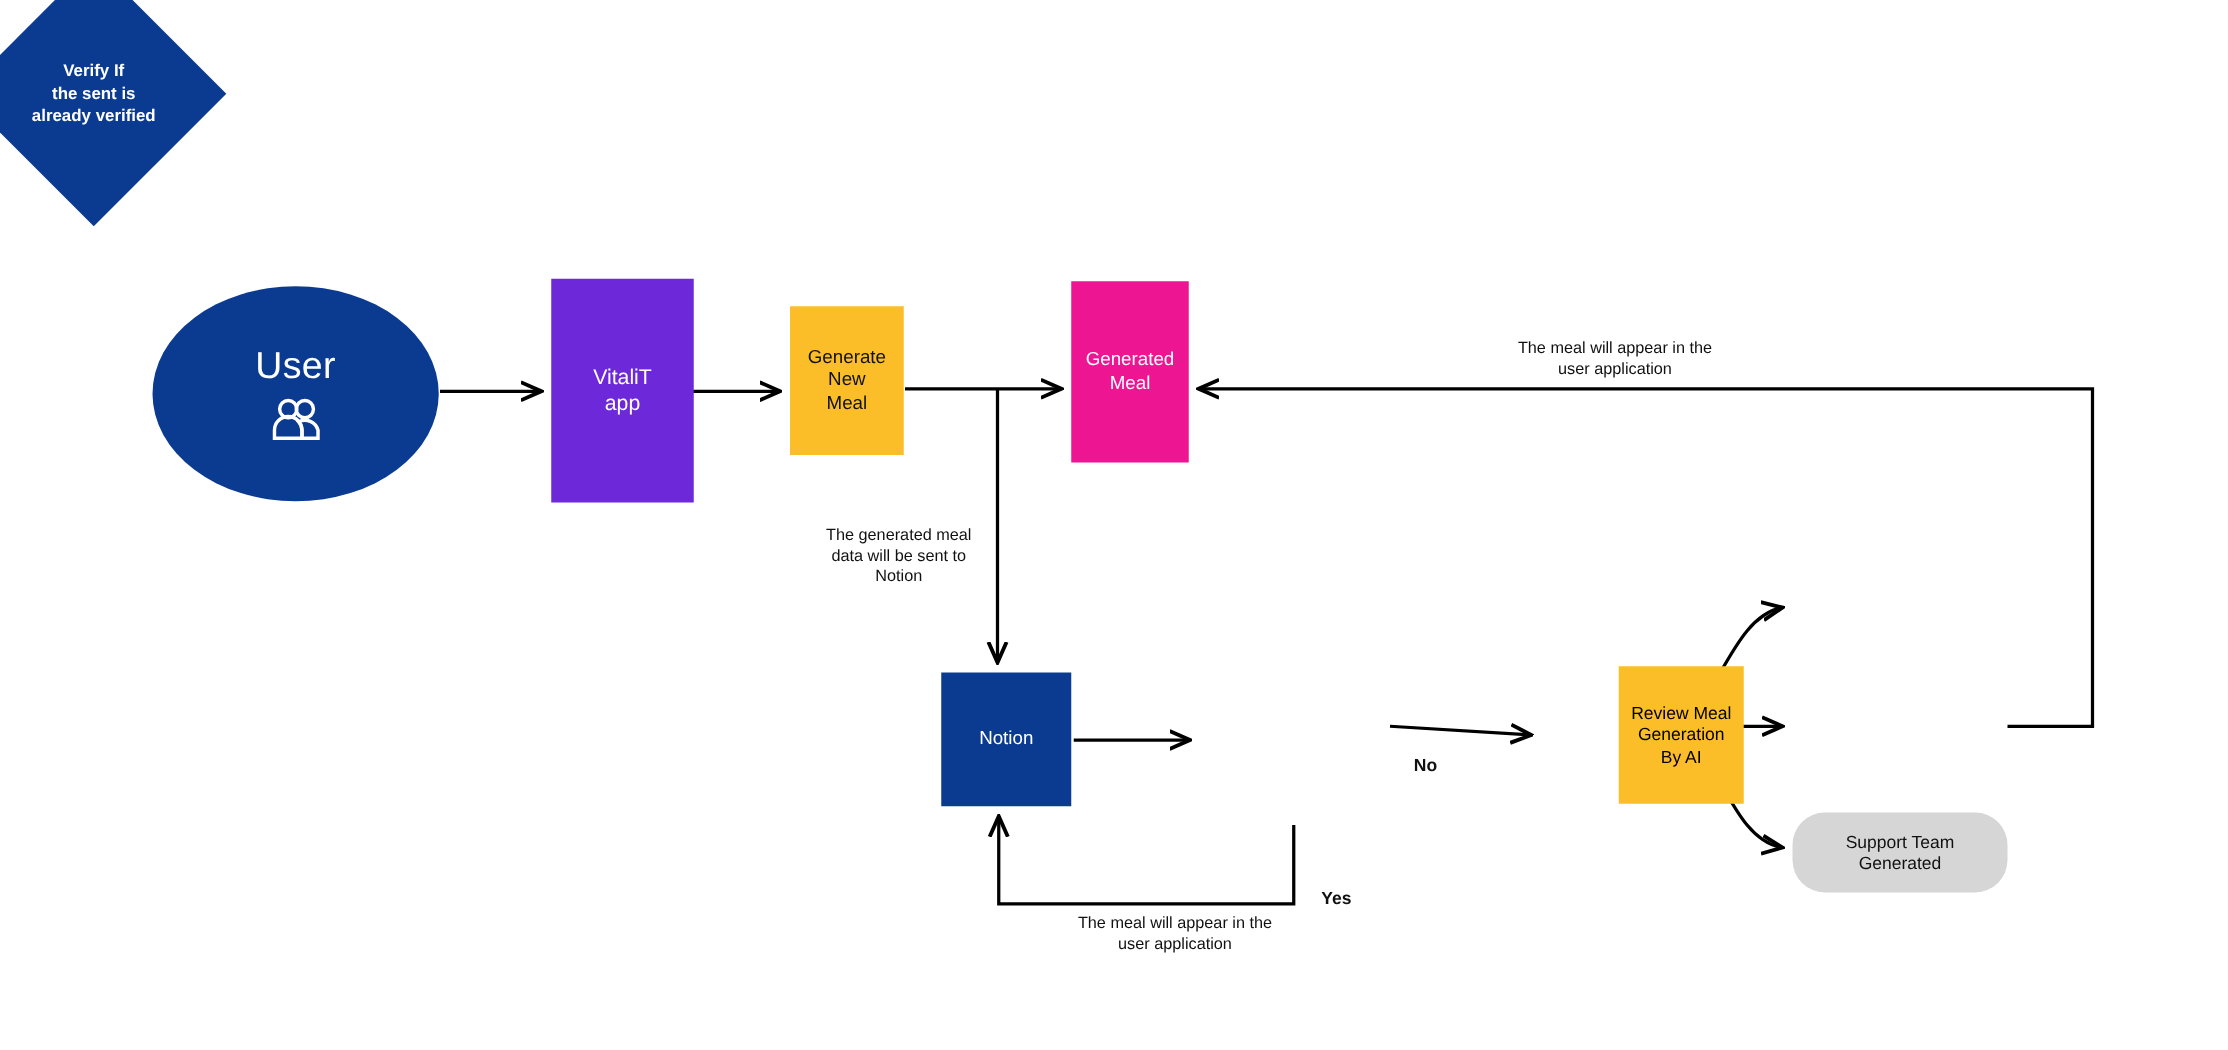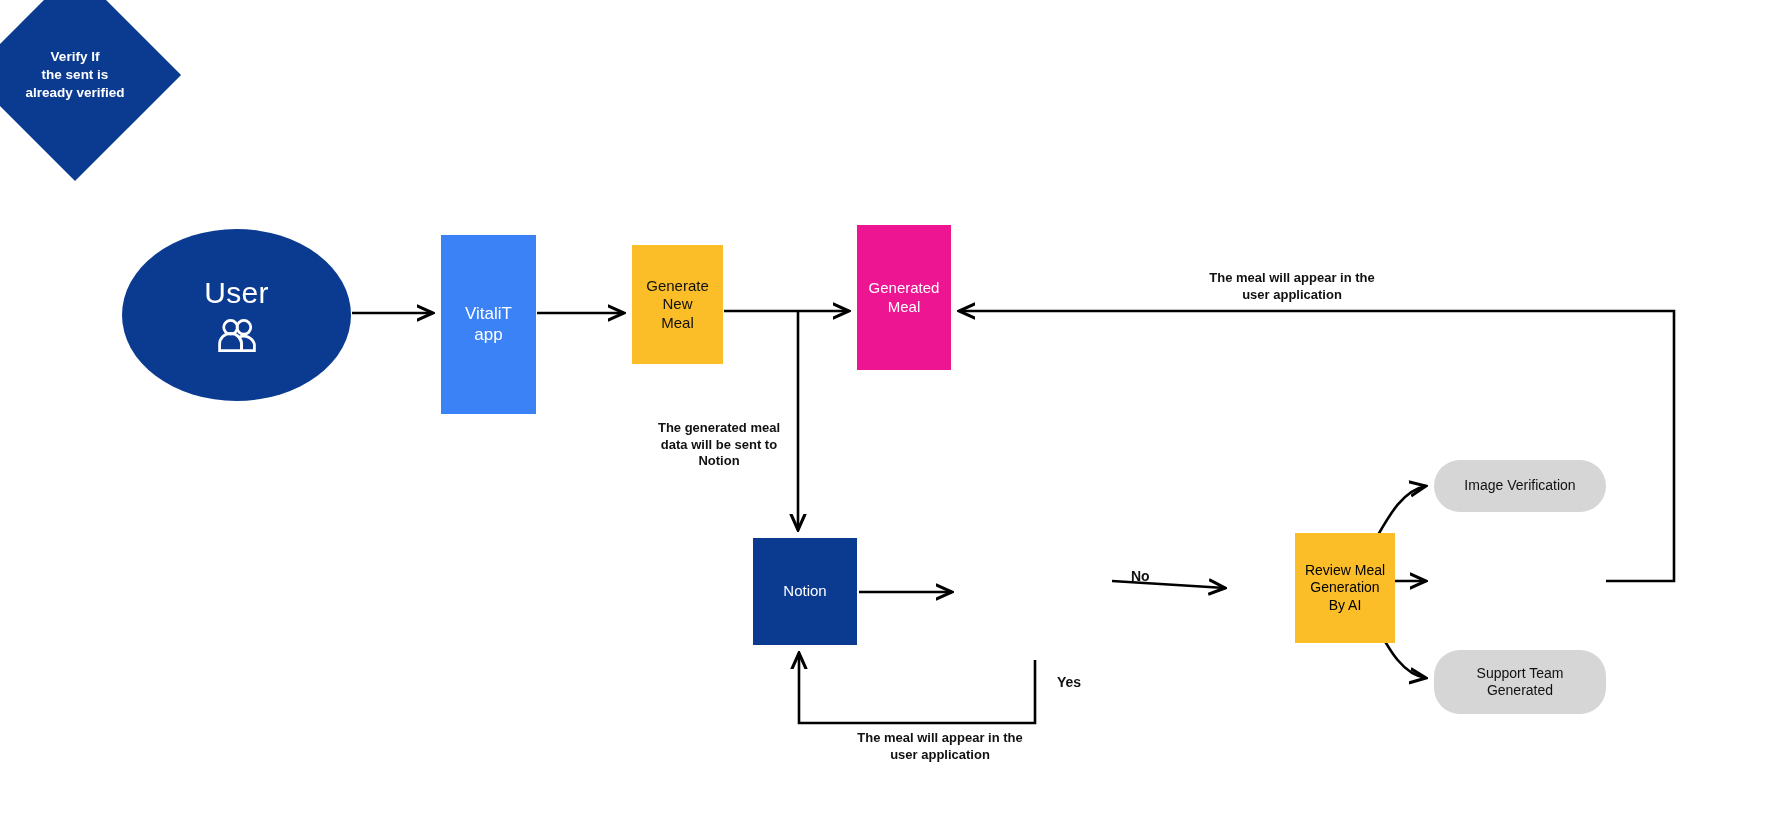--- a/index.html
+++ b/index.html
@@ -11,21 +11,21 @@
   .node{position:absolute;display:flex;align-items:center;justify-content:center;
         text-align:center;font-weight:normal;line-height:1.22;box-sizing:border-box;}
 
   
   #user-node{left:122px;top:229px;width:229px;height:172px;border-radius:50%;
              background:#0B3B91;color:#ffffff;flex-direction:column;gap:6px;}
   #user-node .ulabel{font-size:30px;letter-spacing:.3px;}
   #user-node .uicon{width:44px;height:38px;}
 
   
-  #vitalit-node{left:441px;top:235px;width:95px;height:179px;background:#3b82f6;
+  #vitalit-node{left:441px;top:223px;width:114px;height:179px;background:#6d28d9;
                 color:#fff;font-size:17px;}
   #generated-meal-node{left:857px;top:225px;width:94px;height:145px;background:#EE1593;
                 color:#fff;font-size:15px;}
 
   
   #generate-new-meal-node{left:632px;top:245px;width:91px;height:119px;background:#FBBE28;
                 color:#111;font-size:15px;}
   #review-meal-node{left:1295px;top:533px;width:100px;height:110px;background:#FBBE28;
                 color:#000000;font-size:14px;}
 
@@ -42,27 +42,27 @@
         font-size:13.5px;font-weight:bold;line-height:1.32;text-align:center;}
 
   
   .pill{background:#D6D6D6;color:#111;border-radius:26px;font-size:14px;
         left:1434px;width:172px;height:52px;}
   #pill-image{top:460px;}
   #pill-nutrition{top:555px;}
   #pill-support{top:650px;height:64px;}
 
   
-  .anno{position:absolute;font-size:13px;font-weight:bold;color:#111;
+  .anno{position:absolute;font-size:13px;font-weight:normal;color:#111;
         text-align:center;line-height:1.28;}
   #anno-notion{left:645px;top:420px;width:148px;}
   #anno-top{left:1172px;top:270px;width:240px;}
   #anno-bottom{left:820px;top:730px;width:240px;}
 
-  .edge-label{position:absolute;font-size:14px;font-weight:bold;color:#111;}
+  .edge-label{position:absolute;font-size:14px;font-weight:bold;color:#111;margin-top:36px;}
   #label-no{left:1131px;top:568px;}
   #label-yes{left:1057px;top:674px;}
 </style>
 </head>
 <body>
 
 <div id="stage">
 
   <svg id="wires" viewBox="0 0 1782 840" xmlns="http://www.w3.org/2000/svg">
     <defs>
@@ -144,23 +144,20 @@
   </div>
 
   <div class="node" id="review-meal-node">
     <div>
       <div>Review Meal</div>
       <div>Generation</div>
       <div>By AI</div>
     </div>
   </div>
 
-  <div class="node pill" id="pill-image">
-    <div>Image Verification</div>
-  </div>
   <div class="node pill" id="pill-support">
     <div>
       <div>Support Team</div>
       <div>Generated</div>
     </div>
   </div>
 
   <div class="edge-label" id="label-no">No</div>
   <div class="edge-label" id="label-yes">Yes</div>
 

